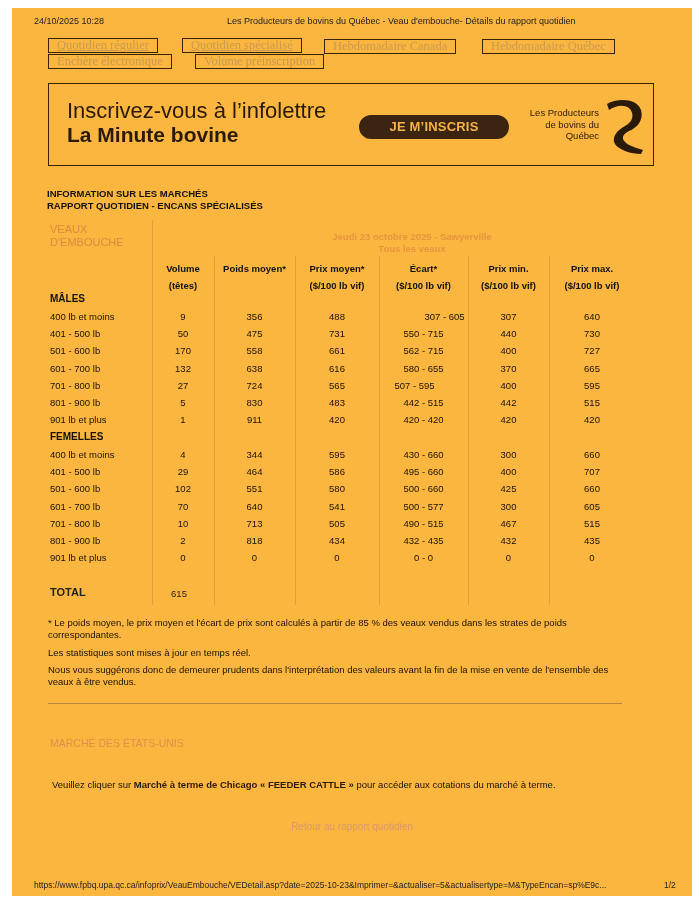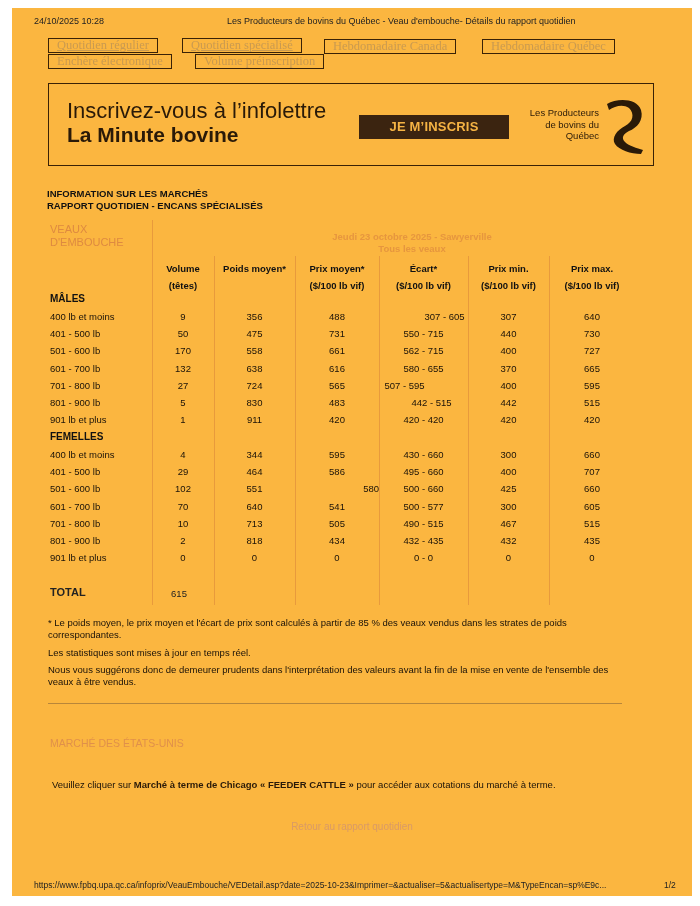--- a/index.html
+++ b/index.html
@@ -20,21 +20,21 @@
     text-decoration: underline; text-decoration-color: #c99a50;
   }
   .tab.nu { text-decoration: none; }
   .banner {
     position: absolute; left: 36px; top: 75px; width: 606px; height: 83px;
     border: 1.3px solid #3a2206; box-sizing: border-box;
   }
   .banner-l1 { position: absolute; left: 18px; top: 14px; font-size: 22px; color: #2a1a08; }
   .banner-l2 { position: absolute; left: 18px; top: 39px; font-size: 21px; font-weight: bold; color: #2a1a08; }
   .banner-btn {
-    position: absolute; left: 310px; top: 31px; width: 150px; height: 24px; border-radius: 0;
+    position: absolute; left: 310px; top: 31px; width: 150px; height: 24px; border-radius: 12px;
     background: #3b2410; color: #f6b444; font-weight: bold; font-size: 13px; text-align: center;
     line-height: 24px; letter-spacing: 0.2px;
   }
   .logo-text { position: absolute; left: 470px; top: 23px; width: 80px; font-size: 9.5px; text-align: right; line-height: 11.5px; color: #2a1a08; }
   .logo-mark { position: absolute; left: 554px; top: 14px; width: 42px; height: 58px; }
   .sec-title { position: absolute; left: 35px; font-size: 9.5px; font-weight: bold; color: #111; }
   .veaux { position: absolute; left: 38px; top: 215px; font-size: 11px; color: #de8a40; line-height: 13px; }
   .vline { position: absolute; width: 1px; background: #e89a3c; }
   .report-date { position: absolute; left: 230px; top: 223px; width: 340px; text-align: center; font-size: 9.5px; font-weight: bold; color: #e6963e; line-height: 11.5px; }
   .colhdr { position: absolute; top: 252px; font-size: 9.5px; font-weight: bold; color: #111; text-align: center; line-height: 17px; }
@@ -160,30 +160,30 @@
         <span style="left: 283px; width: 84px;">616</span>
         <span style="left: 367px; width: 89px;">580 - 655</span>
         <span style="left: 456px; width: 81px;">370</span>
         <span style="left: 537px; width: 86px;">665</span>
       </div>
       <div class="row" style="top: 368.8px;">
         <span class="lab" style="left: 38px; width: 100px;">701 - 800 lb</span>
         <span style="left: 140px; width: 62px;">27</span>
         <span style="left: 202px; width: 81px;">724</span>
         <span style="left: 283px; width: 84px;">565</span>
-        <span style="left: 348px; width: 89px;">507 - 595</span>
+        <span style="left: 358px; width: 89px;">507 - 595</span>
         <span style="left: 456px; width: 81px;">400</span>
         <span style="left: 537px; width: 86px;">595</span>
       </div>
       <div class="row" style="top: 386px;">
         <span class="lab" style="left: 38px; width: 100px;">801 - 900 lb</span>
         <span style="left: 140px; width: 62px;">5</span>
         <span style="left: 202px; width: 81px;">830</span>
         <span style="left: 283px; width: 84px;">483</span>
-        <span style="left: 367px; width: 89px; margin-left: 8px;">442 - 515</span>
+        <span style="left: 367px; width: 89px;">442 - 515</span>
         <span style="left: 456px; width: 81px;">442</span>
         <span style="left: 537px; width: 86px;">515</span>
       </div>
       <div class="row" style="top: 403.2px;">
         <span class="lab" style="left: 38px; width: 100px;">901 lb et plus</span>
         <span style="left: 140px; width: 62px;">1</span>
         <span style="left: 202px; width: 81px;">911</span>
         <span style="left: 283px; width: 84px;">420</span>
         <span style="left: 367px; width: 89px;">420 - 420</span>
         <span style="left: 456px; width: 81px;">420</span>
@@ -204,21 +204,21 @@
         <span style="left: 202px; width: 81px;">464</span>
         <span style="left: 283px; width: 84px;">586</span>
         <span style="left: 367px; width: 89px;">495 - 660</span>
         <span style="left: 456px; width: 81px;">400</span>
         <span style="left: 537px; width: 86px;">707</span>
       </div>
       <div class="row" style="top: 472.4px;">
         <span class="lab" style="left: 38px; width: 100px;">501 - 600 lb</span>
         <span style="left: 140px; width: 62px;">102</span>
         <span style="left: 202px; width: 81px;">551</span>
-        <span style="left: 283px; width: 84px; text-align: right;">580</span>
+        <span style="left: 283px; width: 84px;">580</span>
         <span style="left: 367px; width: 89px;">500 - 660</span>
         <span style="left: 456px; width: 81px;">425</span>
         <span style="left: 537px; width: 86px;">660</span>
       </div>
       <div class="row" style="top: 489.6px;">
         <span class="lab" style="left: 38px; width: 100px;">601 - 700 lb</span>
         <span style="left: 140px; width: 62px;">70</span>
         <span style="left: 202px; width: 81px;">640</span>
         <span style="left: 283px; width: 84px;">541</span>
         <span style="left: 367px; width: 89px;">500 - 577</span>

